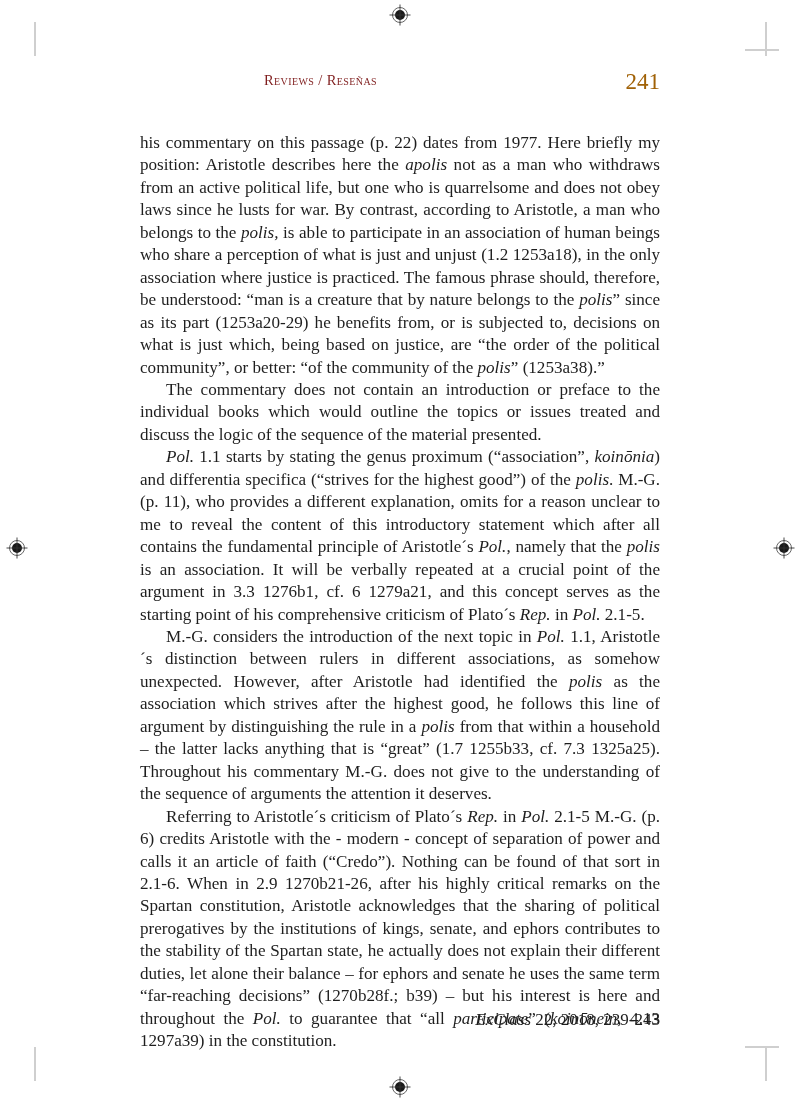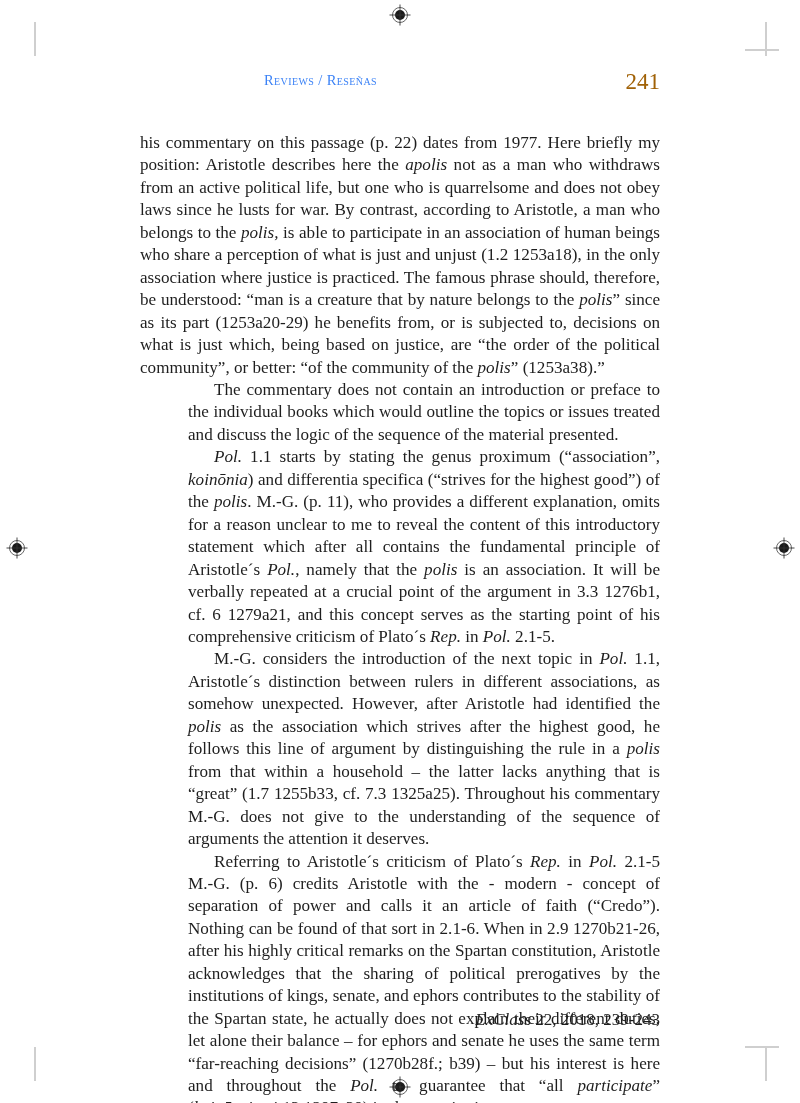--- a/index.html
+++ b/index.html
@@ -59,21 +59,21 @@
     width: 520px;
     height: 22px;
   }
   .running-head .rh-title {
     position: absolute;
     left: 124px;
     top: 0;
     font-size: 14.5px;
     font-variant: small-caps;
     letter-spacing: 0.4px;
-    color: #3b82f6;
+    color: #7f1d1d;
     white-space: nowrap;
   }
   .running-head .rh-folio {
     position: absolute;
     right: 0;
     top: -3px;
     font-size: 23px;
     color: #a16207;
   }
 
@@ -86,21 +86,21 @@
 
   p.para {
     margin: 0;
     text-align: justify;
     text-justify: inter-word;
     font-size: 17.1px;
     line-height: 22.45px;
     color: #1e1e1e;
     hyphens: none;
   }
-  p.para.indent { text-indent: 26px; margin-left: 48px; }
+  p.para.indent { text-indent: 26px; }
 
   i, em { }
 
   .footer {
     position: absolute;
     left: 0;
     top: 1010px;
     width: 520px;
     text-align: right;
     font-size: 17px;

